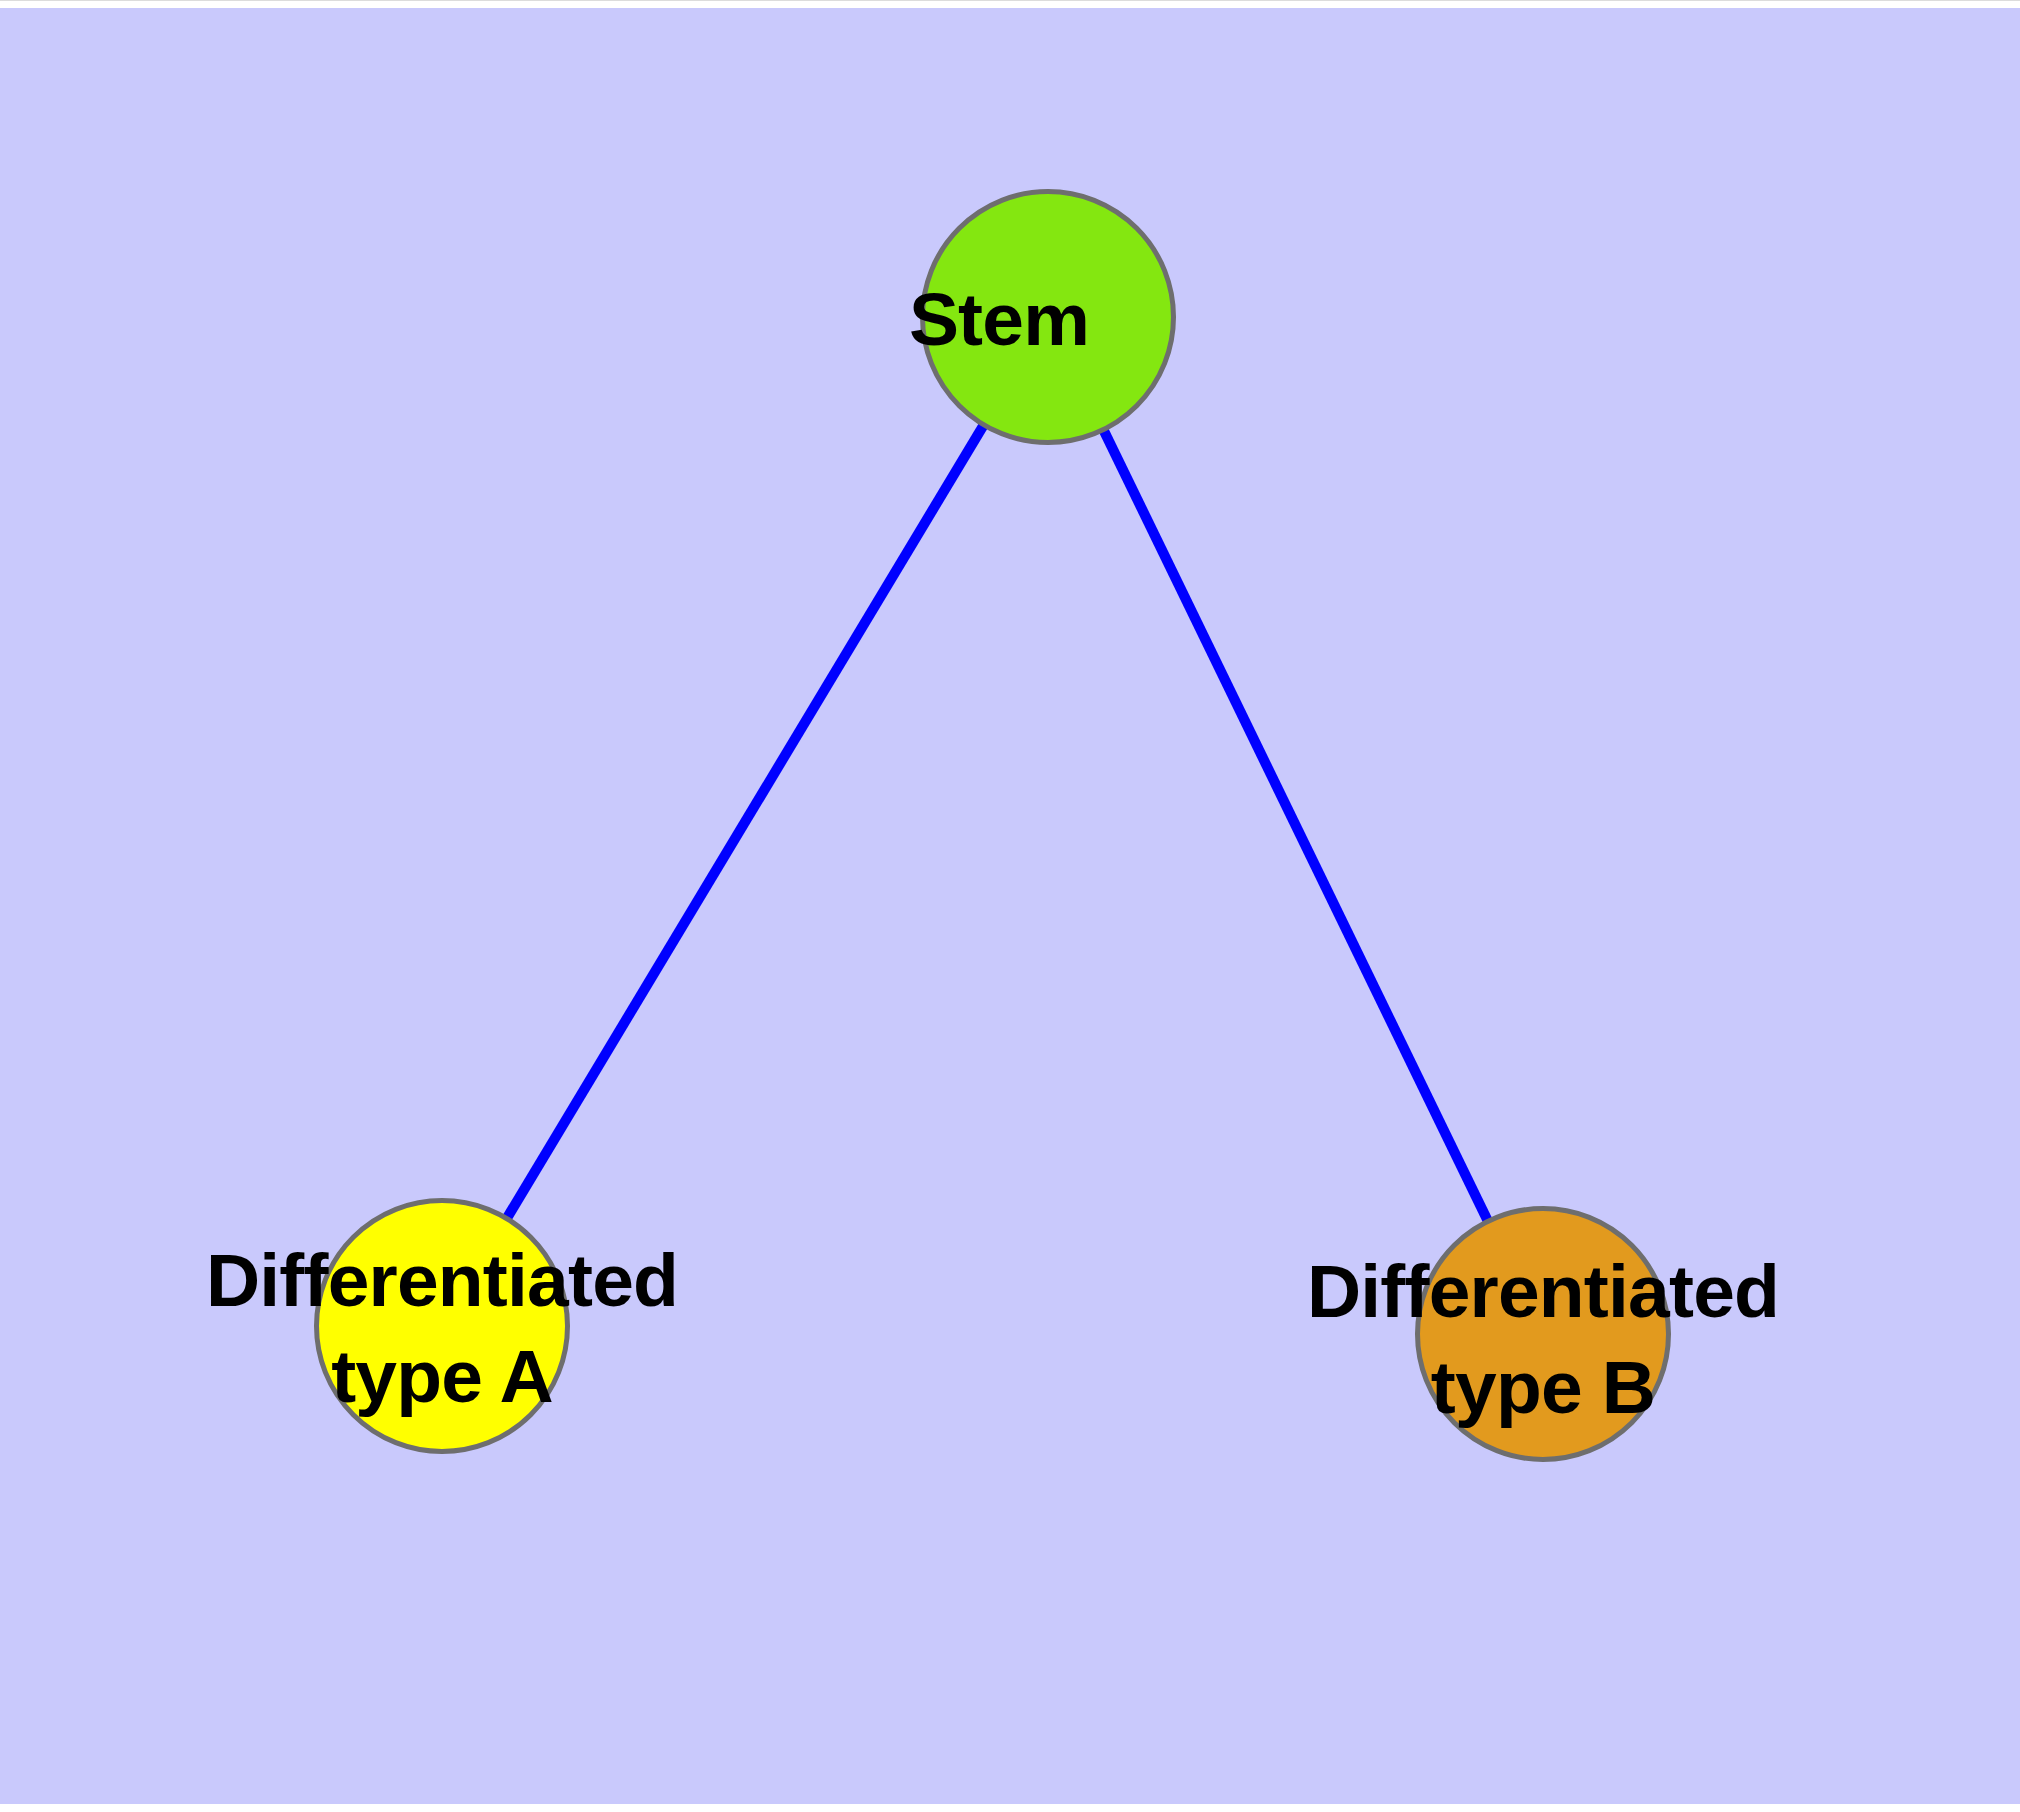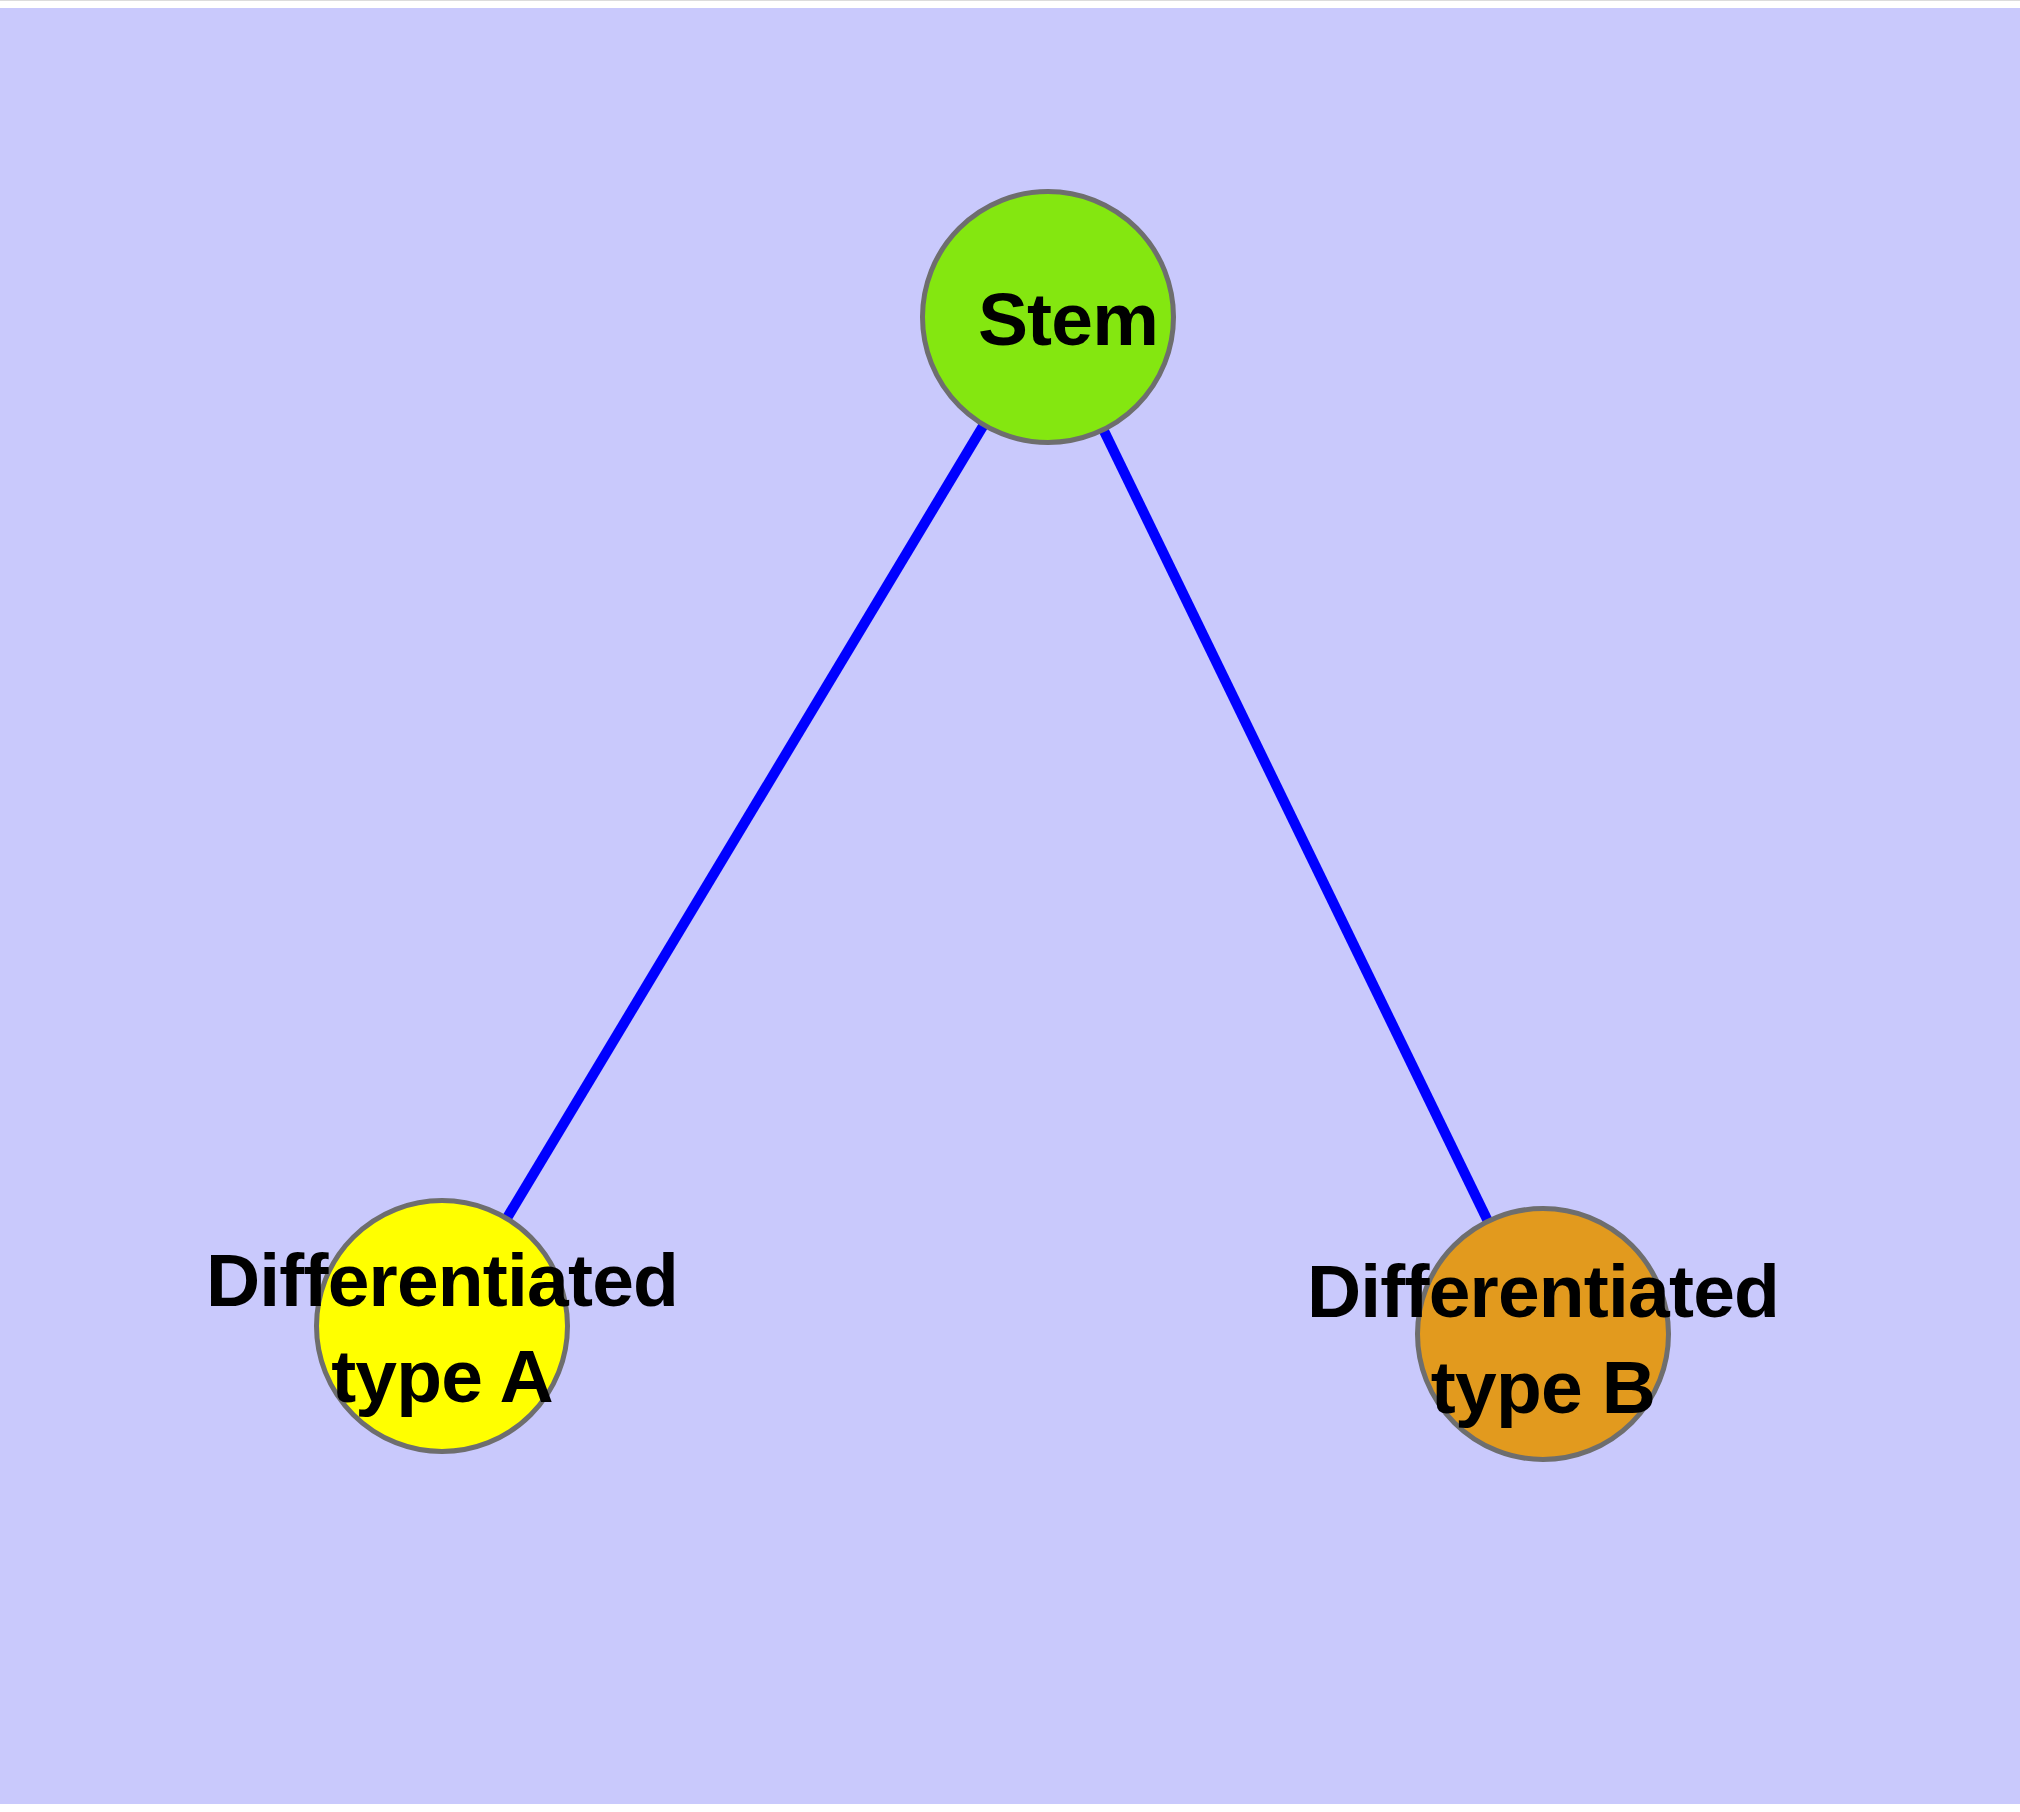--- a/index.html
+++ b/index.html
@@ -65,21 +65,21 @@
     transform: translate(-50%, -50%);
     font-weight: bold;
     font-size: 75px;
     line-height: 96px;
     color: #000000;
     text-align: center;
     white-space: pre-line;
     z-index: 3;
     letter-spacing: -0.8px;
   }
-  .node-label.stem   { left: 1068px; top: 319px;  }
+  .node-label.stem   { left: 999px; top: 319px;  }
   .node-label.diff-a { left: 442px;  top: 1328px; }
   .node-label.diff-b { left: 1543px; top: 1339px; }
 </style>
 </head>
 <body>
 
 <div class="figure">
 
   <div class="margin-strip top" style="background: rgb(255, 255, 255);"></div>
 

